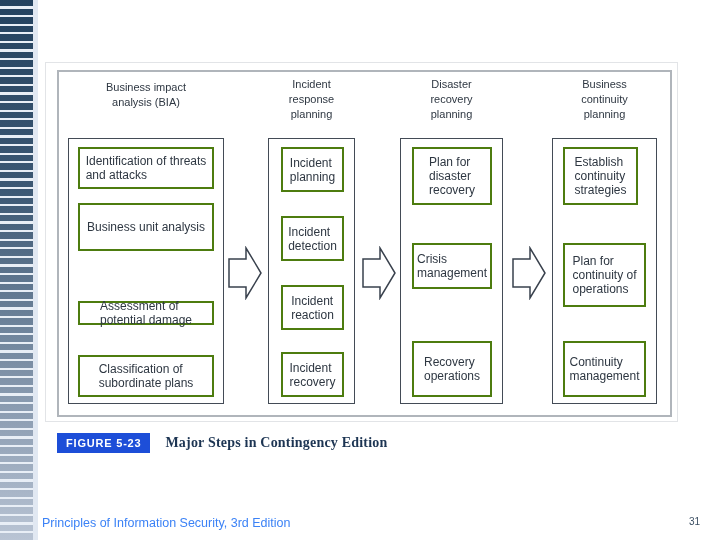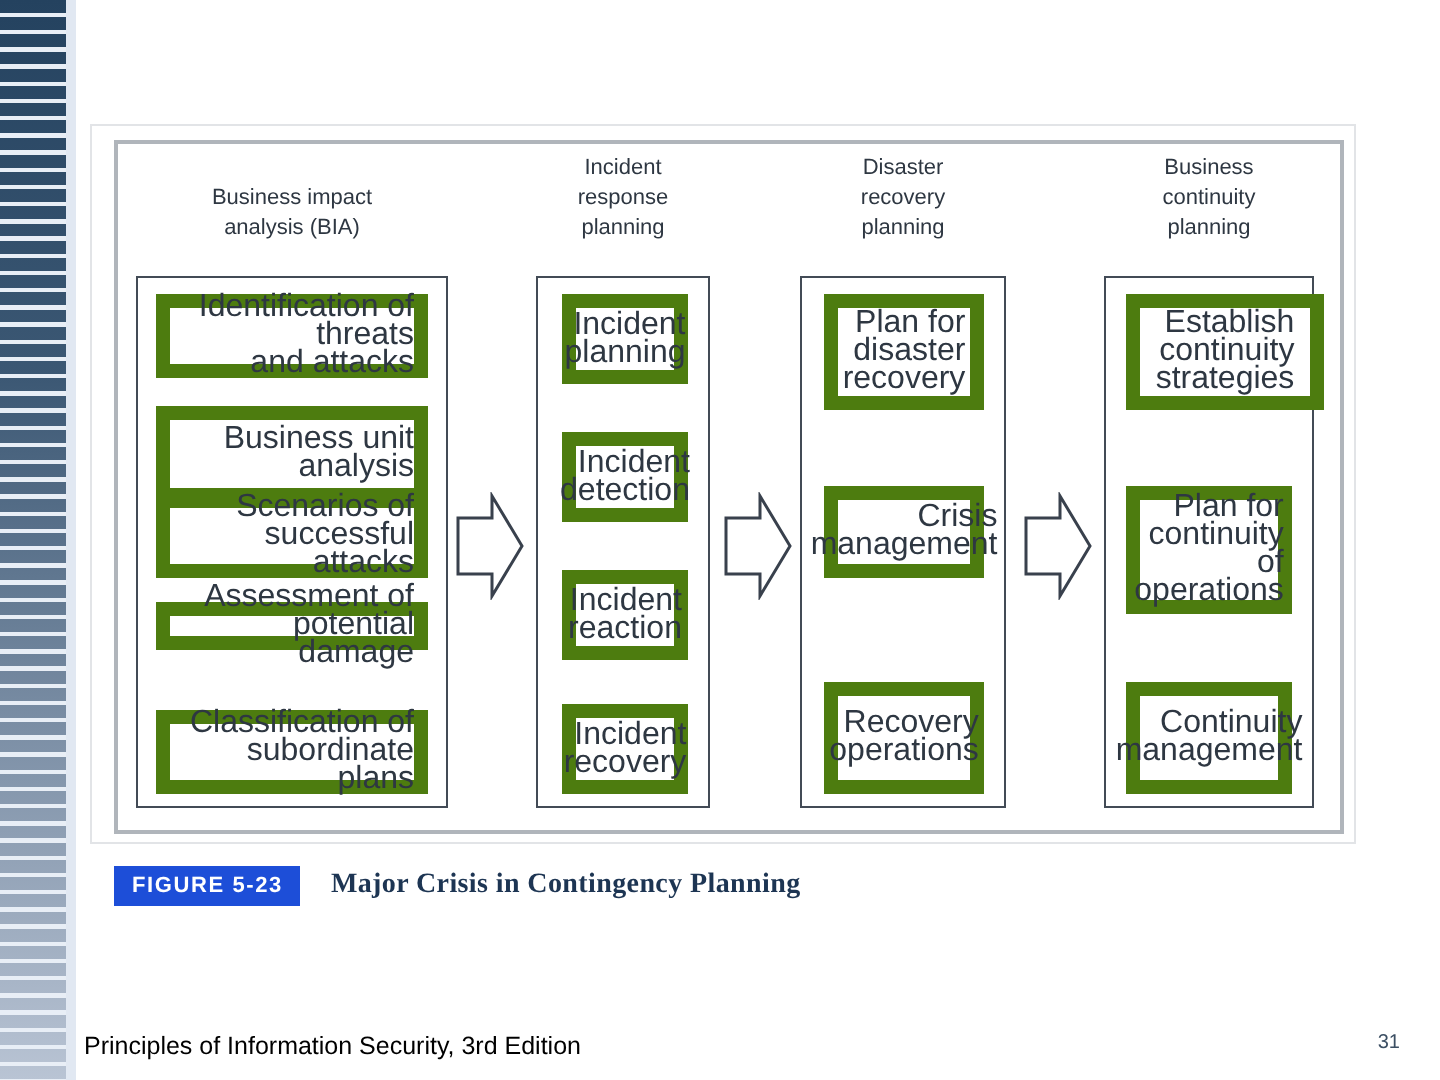--- a/index.html
+++ b/index.html
@@ -18,74 +18,74 @@
   .sidebar-strip { position:absolute; left:33px; top:0; width:5px; height:540px; background:#e1e8f2; }
 
   
   .figure-outer { position:absolute; left:45px; top:62px; width:633px; height:360px; border:1px solid #e2e4e7; background:#fff; }
   .diagram-frame { position:absolute; left:57px; top:70px; width:615px; height:347px; border:2px solid #b0b5bb; background:#fff; }
 
   .col-header {
     position:absolute; text-align:center; font-size:11px; line-height:15px;
     color:#2e3742; white-space:pre-line;
   }
-  .hdr1 { left:76px;  top:92px; width:140px; }
+  .hdr1 { left:76px;  top:80px; width:140px; }
   .hdr2 { left:266px; top:77px; width:91px; }
   .hdr3 { left:406px; top:77px; width:91px; }
   .hdr4 { left:559px; top:77px; width:91px; }
 
   .col-box { position:absolute; border:1.5px solid #434b56; background:#fff; }
   .cb1 { left:68px;  top:138px; width:156px; height:266px; }
   .cb2 { left:268px; top:138px; width:87px;  height:266px; }
   .cb3 { left:400px; top:138px; width:103px; height:266px; }
   .cb4 { left:552px; top:138px; width:105px; height:266px; }
 
   .step {
-    position:absolute; border:7px solid #4d7c0f; background:#fff;
-    display:flex; align-items:center; justify-content:center; text-align:right;
-    font-size:16px; line-height:14px; color:#2e3742; white-space:pre-line;
+    position:absolute; border:2px solid #4d7c0f; background:#fff;
+    display:flex; align-items:center; justify-content:center; text-align:left;
+    font-size:12px; line-height:14px; color:#2e3742; white-space:pre-line;
   }
   
   .c1s1 { left:78px; top:147px; width:136px; height:42px; }
   .c1s2 { left:78px; top:203px; width:136px; height:48px; }
   .c1s3 { left:78px; top:247px; width:136px; height:42px; }
   .c1s4 { left:78px; top:301px; width:136px; height:24px; }
   .c1s5 { left:78px; top:355px; width:136px; height:42px; }
   
   .c2s1 { left:281px; top:147px; width:63px; height:45px; }
   .c2s2 { left:281px; top:216px; width:63px; height:45px; }
   .c2s3 { left:281px; top:285px; width:63px; height:45px; }
   .c2s4 { left:281px; top:352px; width:63px; height:45px; }
   
   .c3s1 { left:412px; top:147px; width:80px; height:58px; }
   .c3s2 { left:412px; top:243px; width:80px; height:46px; }
   .c3s3 { left:412px; top:341px; width:80px; height:56px; }
   
-  .c4s1 { left:563px; top:147px; width:99px; height:58px; }
+  .c4s1 { left:563px; top:147px; width:75px; height:58px; }
   .c4s2 { left:563px; top:243px; width:83px; height:64px; }
   .c4s3 { left:563px; top:341px; width:83px; height:56px; }
 
   .arrow { position:absolute; width:34px; height:54px; }
   .ar1 { left:228px; top:246px; }
   .ar2 { left:362px; top:246px; }
   .ar3 { left:512px; top:246px; }
 
   
   .caption { position:absolute; left:57px; top:433px; display:flex; align-items:center; }
   .badge {
     background:#1d4ed8; color:#ffffff; font-size:11px; font-weight:bold;
     letter-spacing:0.8px; padding:4px 9px 3px 9px; line-height:13px;
   }
   .cap-title {
     margin-left:15px; font-family:"Liberation Serif", serif; font-weight:bold;
     font-size:14px; color:#1d3553; letter-spacing:0.2px;
   }
 
   
-  .footer-title { position:absolute; left:42px; top:516px; font-size:12.5px; color:#000000; }
+  .footer-title { position:absolute; left:42px; top:516px; font-size:12.5px; color:#3b82f6; }
   .page-number  { position:absolute; right:20px; top:516px; font-size:10px; color:#3c4f63; }
 </style>
 </head>
 <body>
 
 <div class="slide">
 
   <div class="sidebar"></div>
   <div class="sidebar-strip"></div>
 
@@ -105,22 +105,20 @@
 planning</div>
 
   <div class="col-box cb1"></div>
   <div class="col-box cb2"></div>
   <div class="col-box cb3"></div>
   <div class="col-box cb4"></div>
 
   <div class="step c1s1">Identification of threats
 and attacks</div>
   <div class="step c1s2">Business unit analysis</div>
-  <div class="step c1s3">Scenarios of
-successful attacks</div>
   <div class="step c1s4">Assessment of
 potential damage</div>
   <div class="step c1s5">Classification of
 subordinate plans</div>
 
   <div class="step c2s1">Incident
 planning</div>
   <div class="step c2s2">Incident
 detection</div>
   <div class="step c2s3">Incident
@@ -150,19 +148,19 @@
   </svg>
   <svg class="arrow ar2" viewBox="0 0 34 54">
     <polygon points="1,13 18,13 18,2 33,27 18,52 18,41 1,41" fill="#ffffff" stroke="#39414d" stroke-width="1.5"></polygon>
   </svg>
   <svg class="arrow ar3" viewBox="0 0 34 54">
     <polygon points="1,13 18,13 18,2 33,27 18,52 18,41 1,41" fill="#ffffff" stroke="#39414d" stroke-width="1.5"></polygon>
   </svg>
 
   <div class="caption">
     <span class="badge">FIGURE 5-23</span>
-    <span class="cap-title">Major Crisis in Contingency Planning</span>
+    <span class="cap-title">Major Steps in Contingency Edition</span>
   </div>
 
   <div class="footer-title">Principles of Information Security, 3rd Edition</div>
   <div class="page-number">31</div>
 
 </div>
 
 </body></html>

